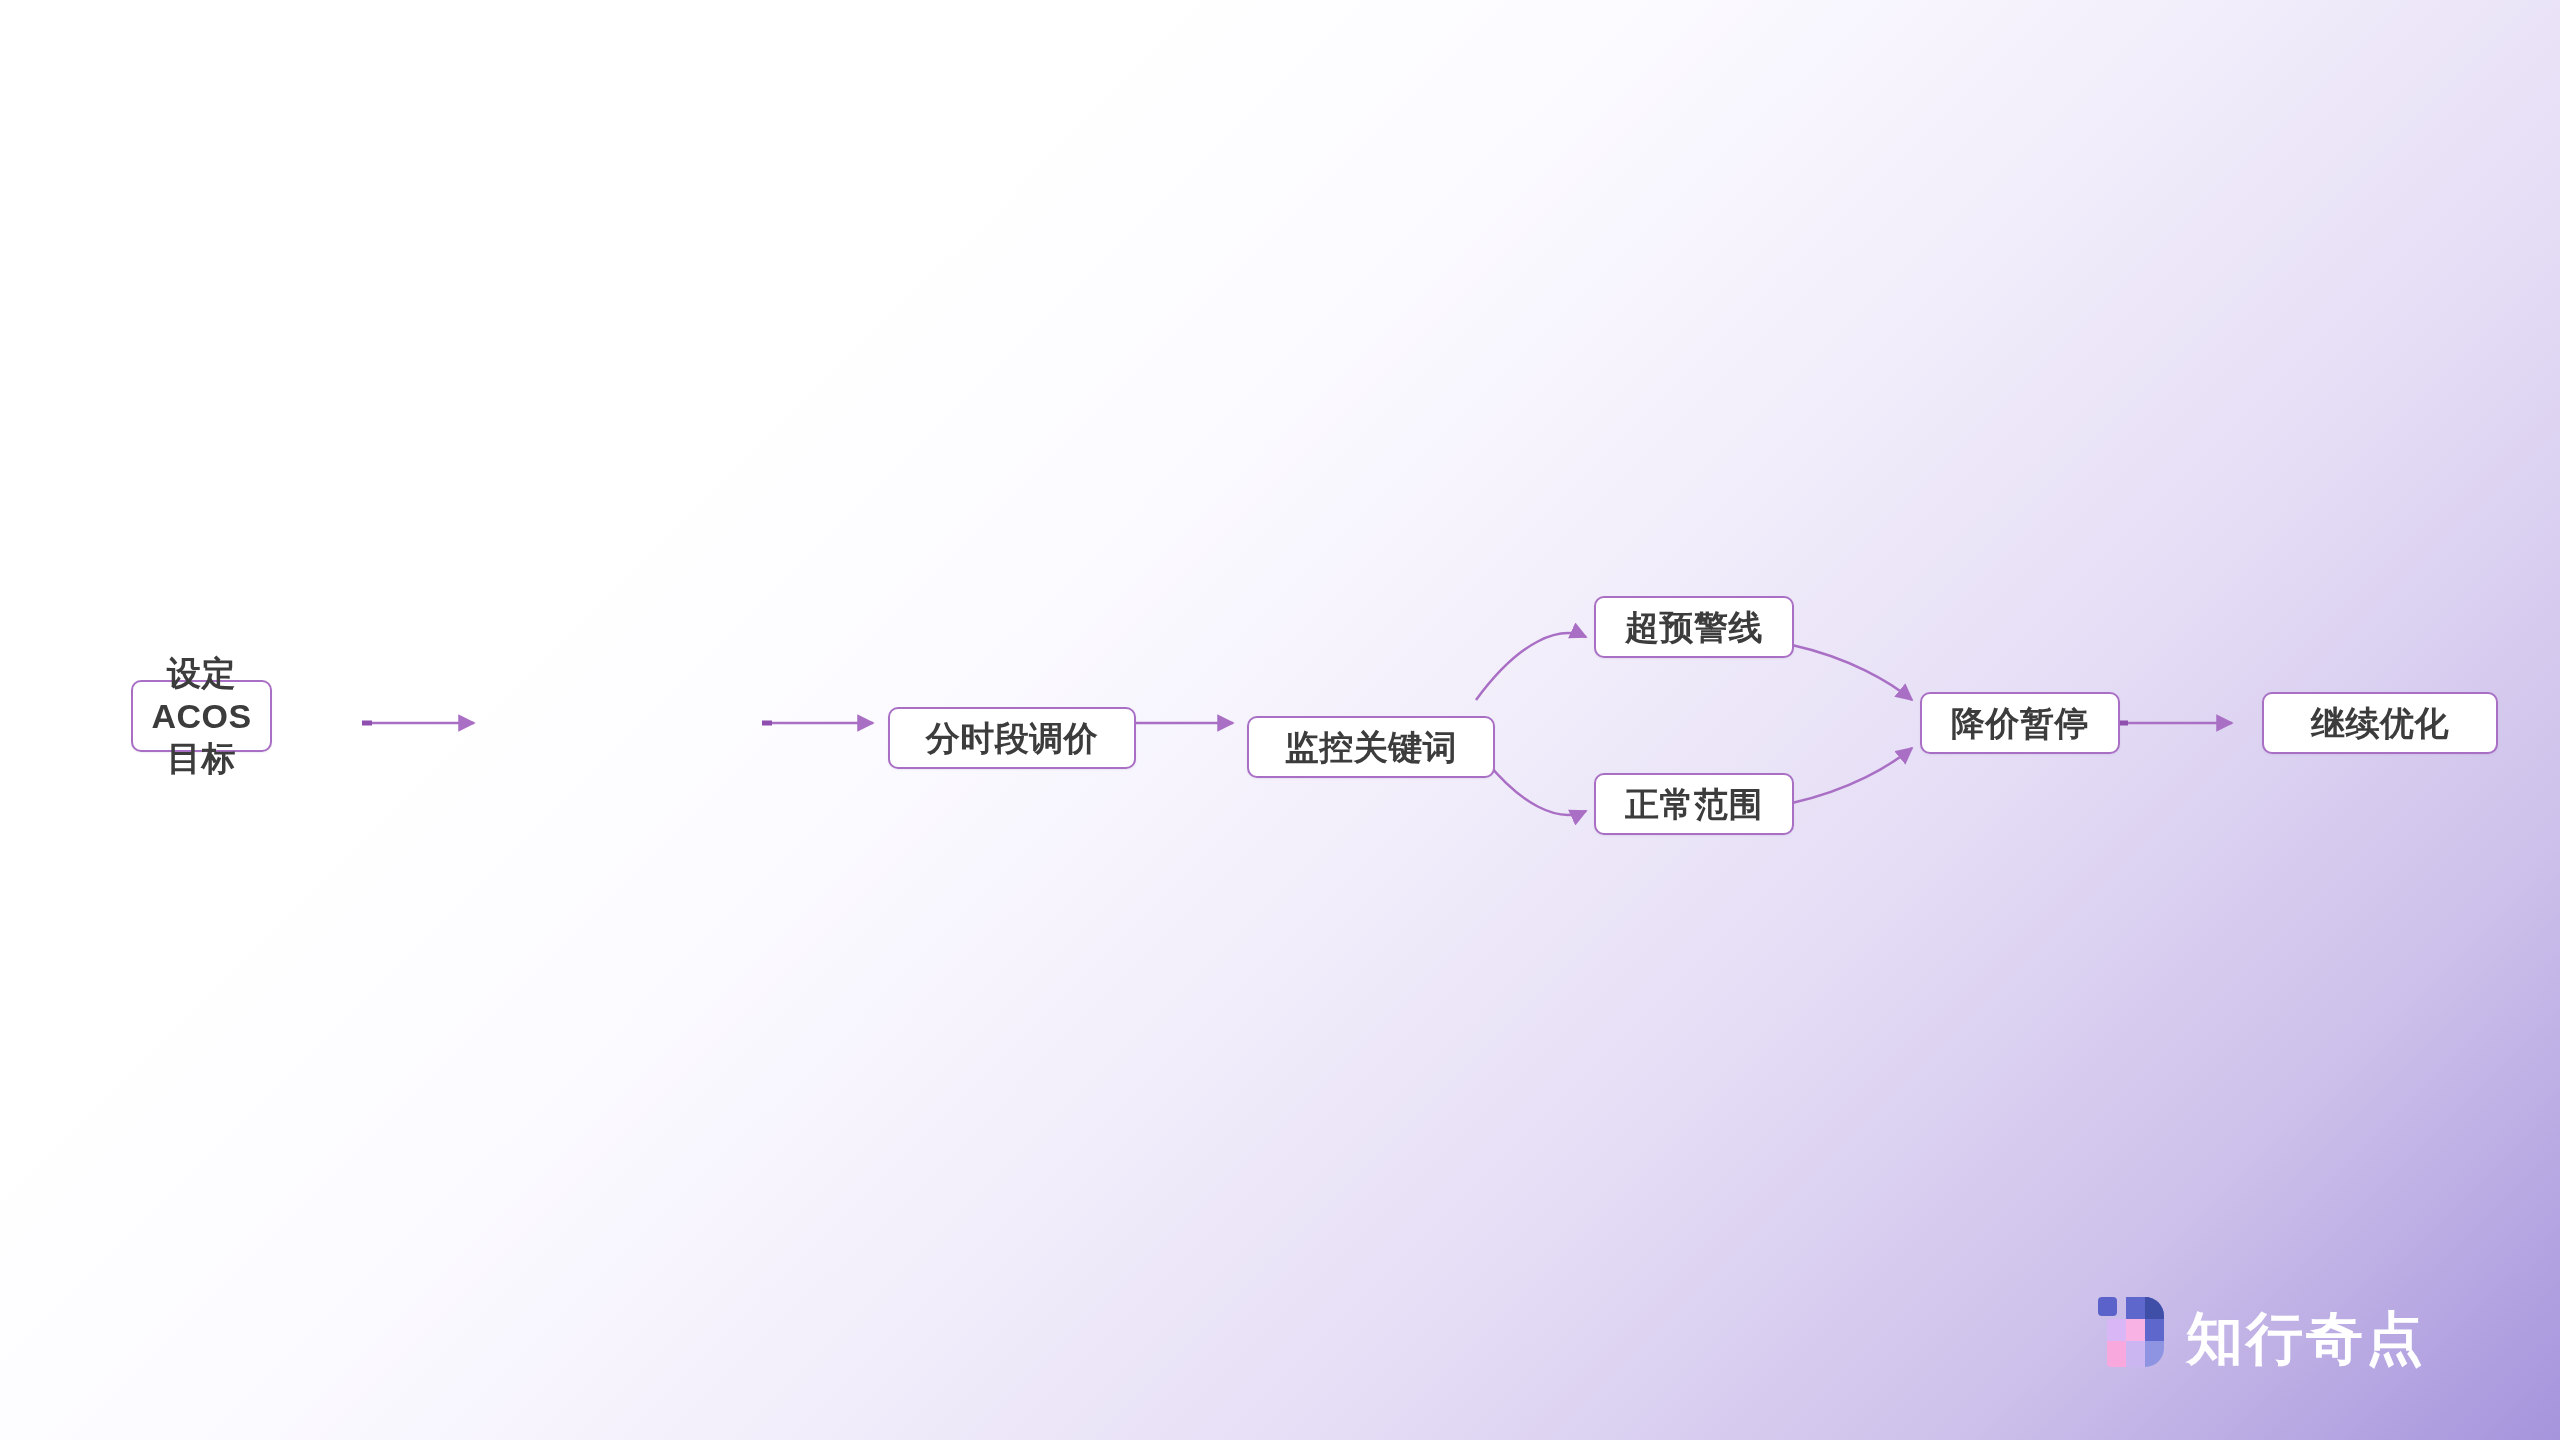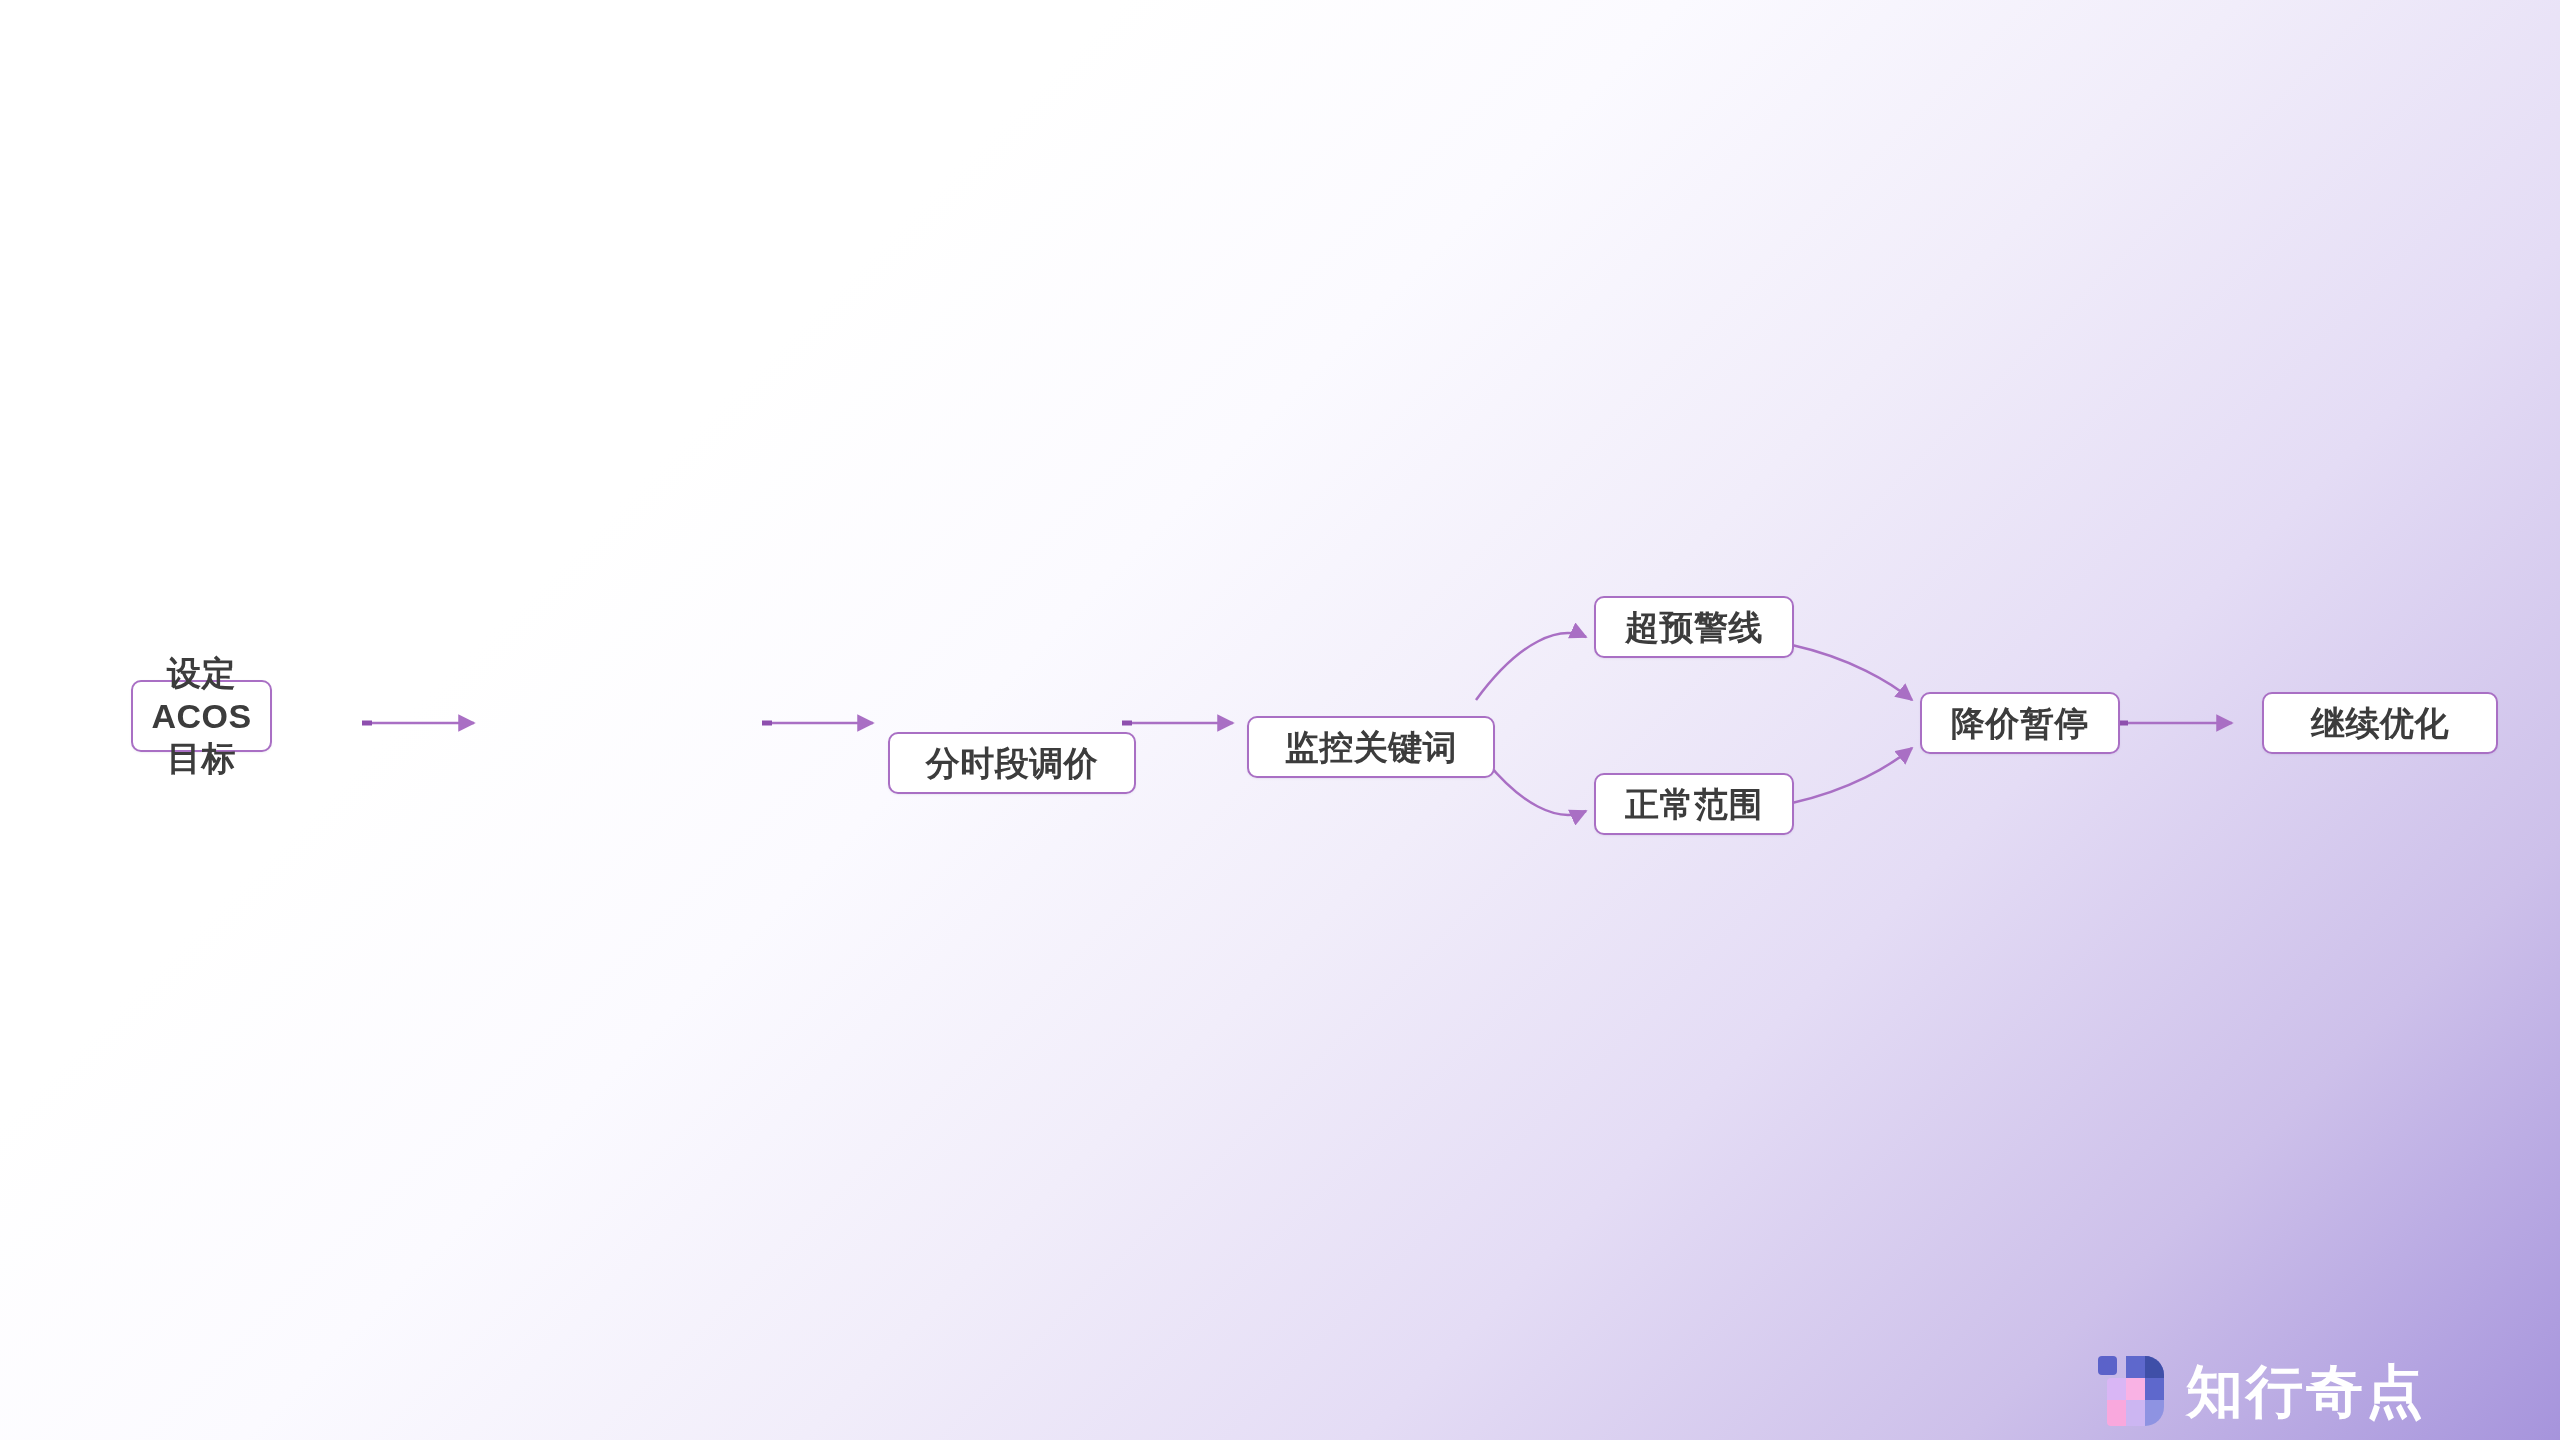--- a/index.html
+++ b/index.html
@@ -110,33 +110,33 @@
     <g>
       <line x1="2118" y1="723" x2="2128" y2="723" stroke="#8e4fae" stroke-width="5"></line>
       <line x1="2128" y1="723" x2="2232" y2="723" stroke="#a96fc4" stroke-width="2.5" marker-end="url(#arrow)"></line>
     </g>
   </svg>
 
   <div class="node" style="left:131px; top:680px; width:141px; height:72px;">设定ACOS
 目标</div>
 
 
-  <div class="node" style="left:888px; top:732px; width:248px; height:62px;">分时段调价</div>
+  <div class="node" style="left:888px; top:707px; width:248px; height:62px;">分时段调价</div>
 
   <div class="node" style="left:1247px; top:716px; width:248px; height:62px;">监控关键词</div>
 
   <div class="node" style="left:1594px; top:596px; width:200px; height:62px;">超预警线</div>
 
   <div class="node" style="left:1594px; top:773px; width:200px; height:62px;">正常范围</div>
 
   <div class="node" style="left:1920px; top:692px; width:200px; height:62px;">降价暂停</div>
 
   <div class="node" style="left:2246px; top:692px; width:236px; height:62px;margin-left:16px;">继续优化</div>
 
-  <div id="watermark" style="left:2098px; top:1356px;">
+  <div id="watermark" style="left:2098px; top:1297px;align-items:flex-end;">
     <div class="wm-logo">
       <svg width="66" height="70" viewBox="0 0 66 70" xmlns="http://www.w3.org/2000/svg">
         <rect x="0" y="0" width="19" height="19" rx="4" fill="#5b62c9"></rect>
         <path d="M28 0 H47 A19 19 0 0 1 66 19 V22 H28 Z" fill="#5e68cc"></path>
         <path d="M47 0 A19 19 0 0 1 66 19 V22 H47 Z" fill="#3f4fa8"></path>
         <rect x="47" y="22" width="19" height="22" fill="#5e68cc"></rect>
         <path d="M9 26 A4 4 0 0 1 13 22 H28 V44 H9 Z" fill="#d9b6f5"></path>
         <rect x="28" y="22" width="19" height="22" fill="#f9b2e4"></rect>
         <path d="M9 44 H28 V70 H13 A4 4 0 0 1 9 66 Z" fill="#f9a8dd"></path>
         <rect x="28" y="44" width="19" height="26" fill="#ccb6f2"></rect>

